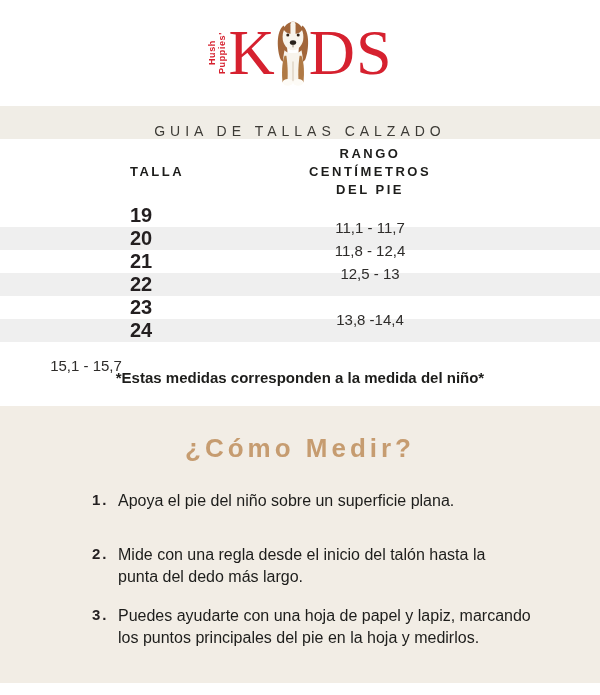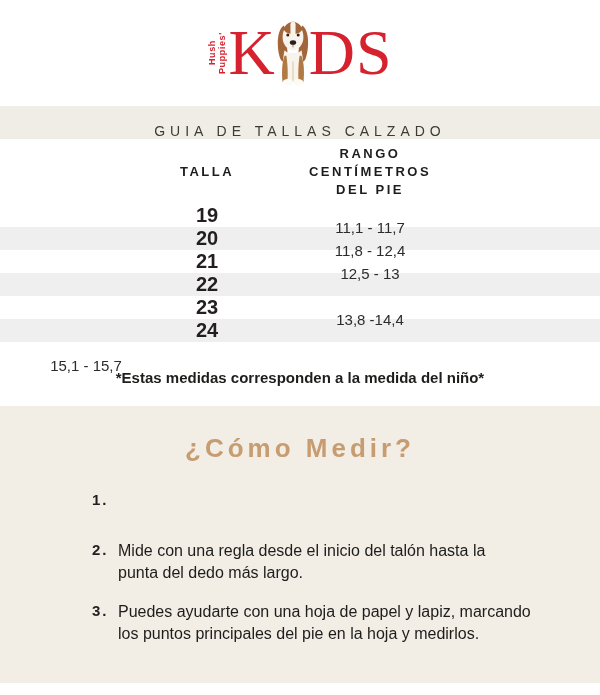--- a/index.html
+++ b/index.html
@@ -58,21 +58,21 @@
     letter-spacing: 5px;
     color: #3d3b36;
   }
 
   
   .thead {
     height: 65px;
     display: flex;
     align-items: center;
   }
-  .c1 { margin-left: 130px; width: 154px; text-align: center; }
+  .c1 { margin-left: 130px; width: 154px; }
   .c2 { width: 172px; text-align: center; }
   .thead .c1, .thead .c2 {
     font-weight: bold;
     font-size: 13px;
     letter-spacing: 2.5px;
     line-height: 18px;
     color: #1d1d1b;
   }
   .pre { white-space: pre-line; }
   .trow {
@@ -203,20 +203,21 @@
     </div>
   </section>
 
   <p class="note">*Estas medidas corresponden a la medida del niño*</p>
 
   <section class="howto">
     <h2>¿Cómo Medir?</h2>
     <ol class="steps">
       <li class="step s1">
         <span class="num"><b>1</b><span>.</span></span>
+        <span class="txt">Apoya el pie del niño sobre un superficie plana.</span>
       </li>
       <li class="step s2">
         <span class="num"><b>2</b><span>.</span></span>
         <span class="txt">Mide con una regla desde el inicio del talón hasta la
 punta del dedo más largo.</span>
       </li>
       <li class="step s3">
         <span class="num"><b>3</b><span>.</span></span>
         <span class="txt">Puedes ayudarte con una hoja de papel y lapiz, marcando
 los puntos principales del pie en la hoja y medirlos.</span>

